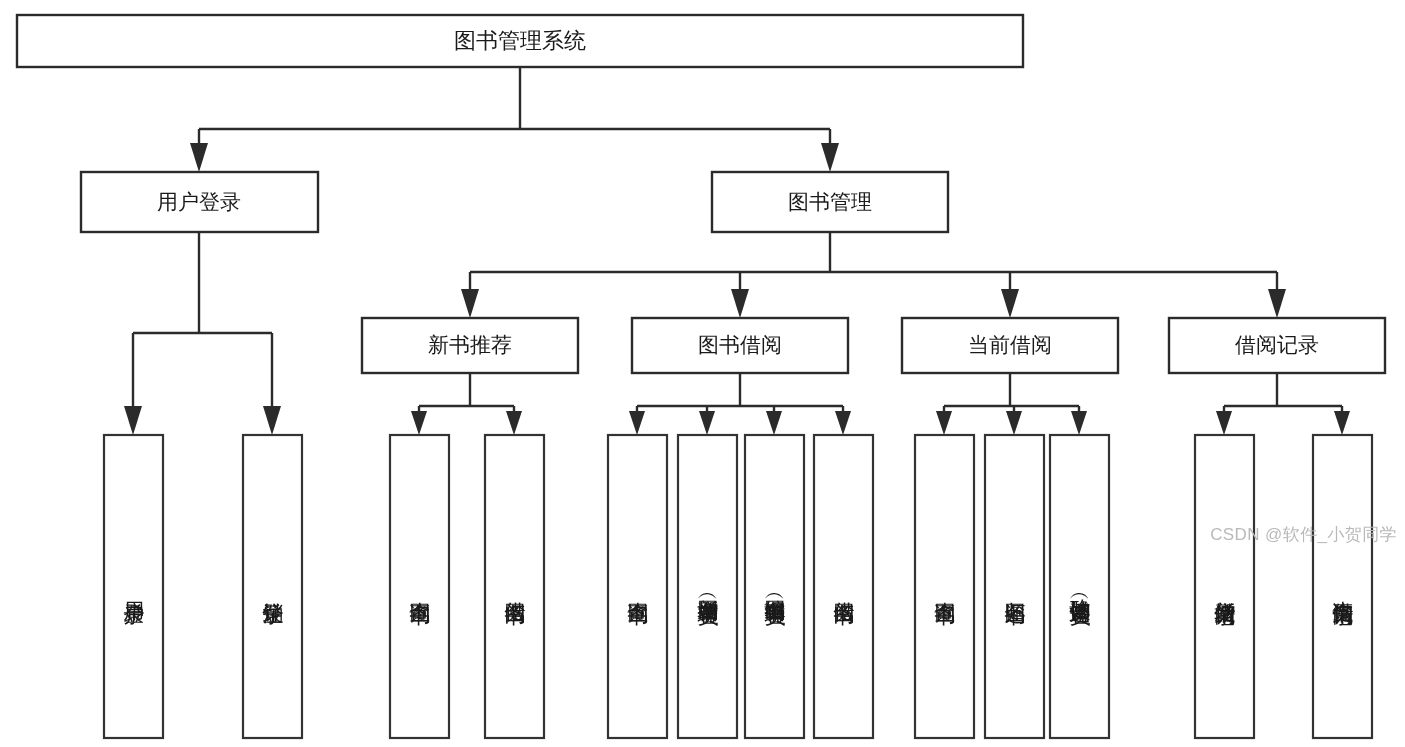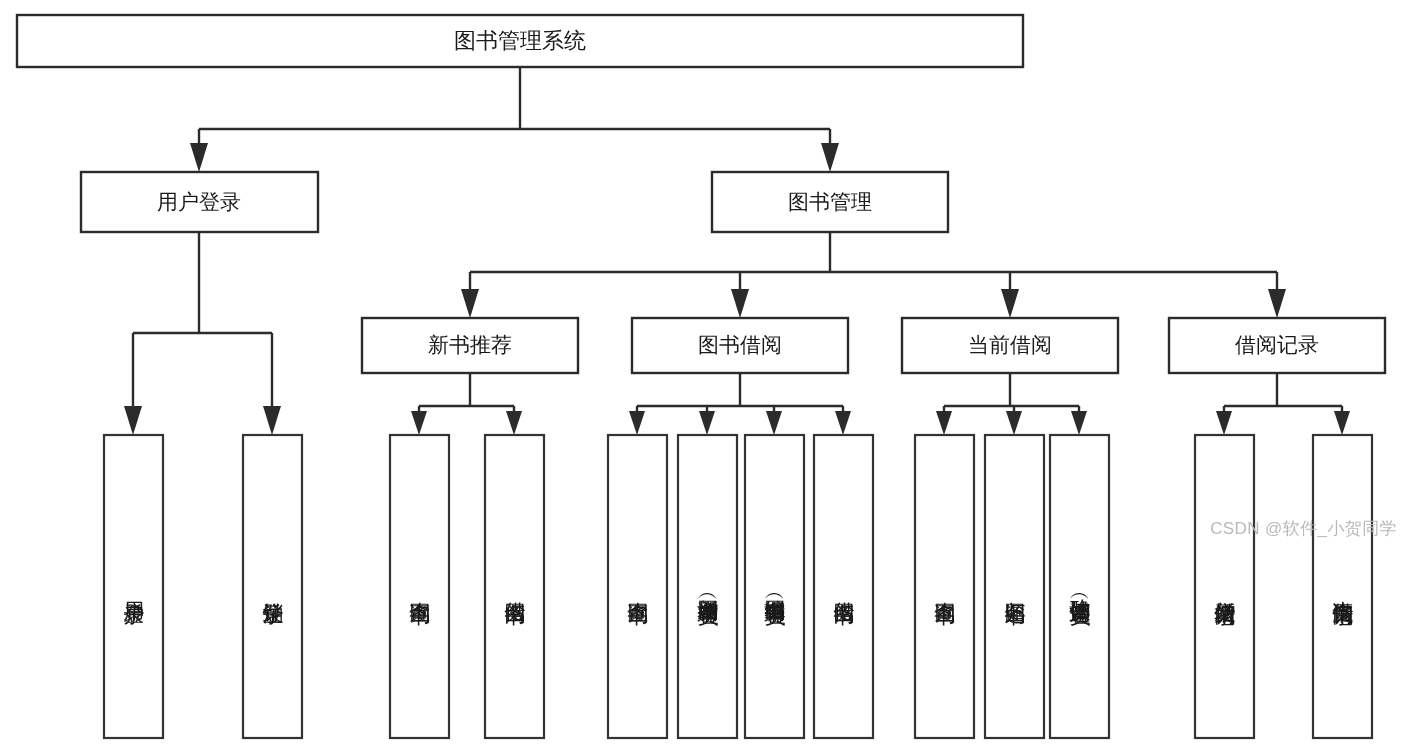--- a/index.html
+++ b/index.html
@@ -76,21 +76,21 @@
     font-size: 21px;
     line-height: 1.18;
     color: #1a1a1a;
     letter-spacing: 1px;
     text-align: center;
     white-space: nowrap;
   }
   .watermark {
     position: absolute;
     right: 8px;
-    bottom: 11px;
+    bottom: 5px;
     font-family: "Liberation Sans", "DejaVu Sans", sans-serif;
     font-size: 17px;
     color: #b9b9b9;
     letter-spacing: 0.4px;
     white-space: nowrap;
   }
 </style>
 </head>
 <body>
 

